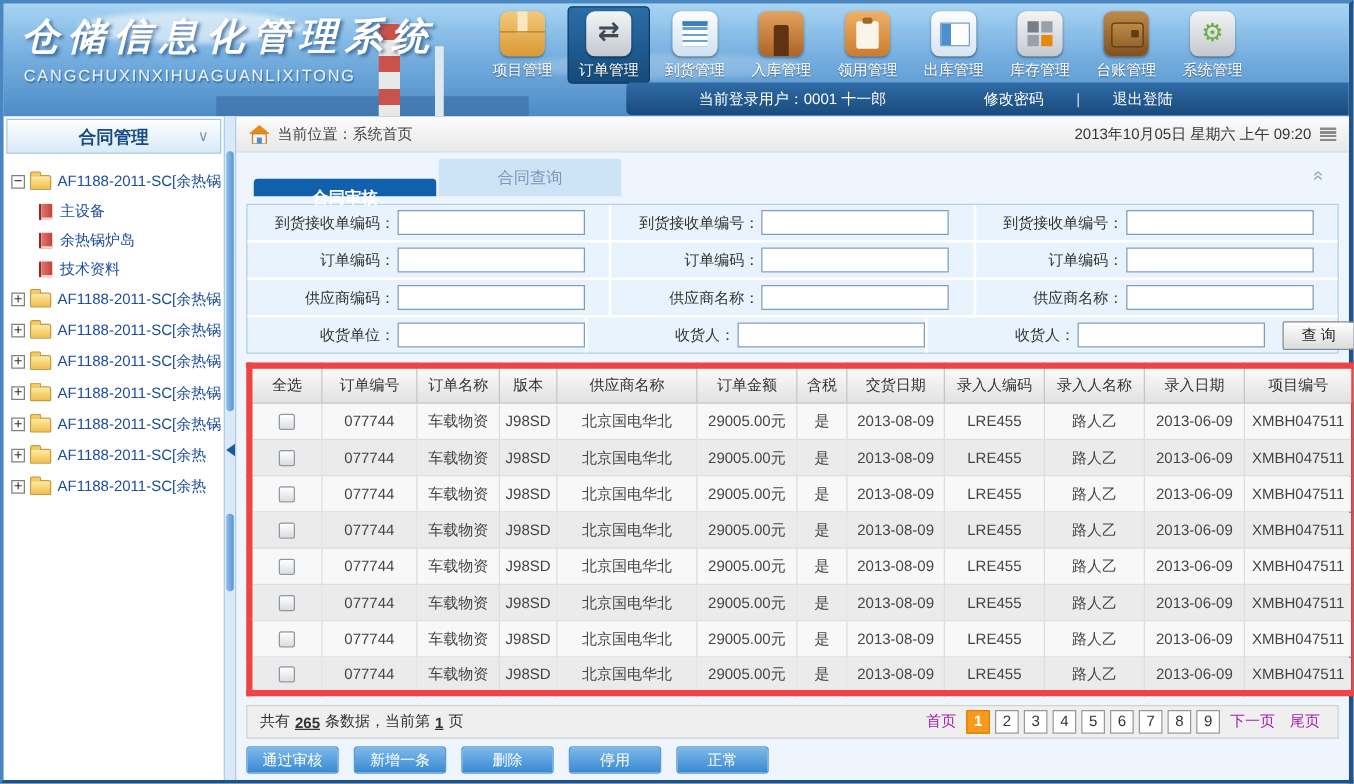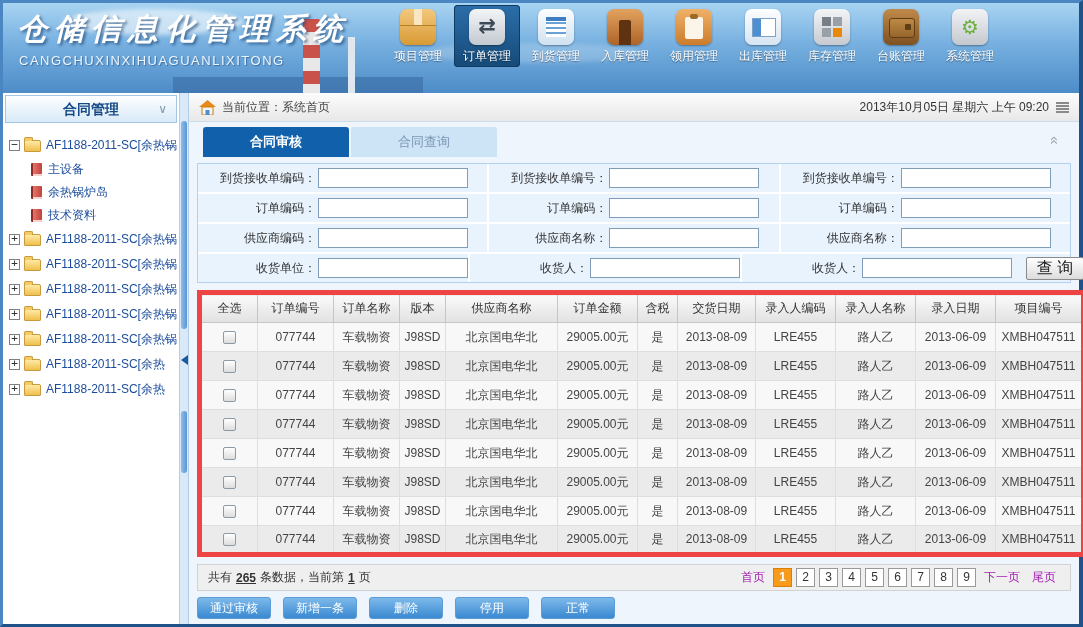--- a/index.html
+++ b/index.html
@@ -104,34 +104,34 @@
   .crumb { height:29px; flex:none; background:linear-gradient(#fcfcfc,#e8e8e8); border-bottom:1px solid #ccdcec;
     display:flex; align-items:center; padding:0 10px; color:#444; }
   .home-icon { width:17px; height:15px; margin-right:6px; flex:none; }
   .crumb-right { margin-left:auto; color:#333; display:flex; align-items:center; gap:7px; }
   .menu-icon { width:13px; height:11px; cursor:pointer;
     background:repeating-linear-gradient(#8a8a8a 0 2px,transparent 2px 3px); }
 
   .tabs { height:30px; margin:5px 0 0 14px; display:flex; gap:2px; flex:none; position:relative; }
   .tab { width:146px; text-align:center; line-height:30px; background:#cde3f6; color:#7d98b5;
     border-radius:3px 3px 0 0; font-size:13px; cursor:pointer; }
-  .tab.active { background:#1160ab; color:#fff; font-weight:bold; }
+  .tab.active { background:#1160ab; color:#fff; font-weight:bold;margin-top:16px; }
   .tab-collapse { position:absolute; right:20px; top:5px; color:#9aa7b5; font-size:15px; cursor:pointer;
     transform:rotate(90deg); }
 
   .form { margin:6px 8px 0; border:1px solid #b3d0ec; background:#e9f3fd; flex:none; }
   .form-row { display:flex; border-bottom:2px solid #fff; }
   .form-row:last-child { border-bottom:none; }
   .form-cell { flex:1; display:flex; align-items:center; height:28px; border-left:2px solid #fff; }
   .form-cell:first-child { border-left:none; }
   .form-label { width:118px; text-align:right; color:#333; flex:none; }
   .form-input { width:150px; height:20px; border:1px solid #7f9db9; background:#fff; margin-left:2px;
     padding:0 3px; font-size:12px; }
   .search-btn { margin-left:14px; width:58px; height:23px; background:linear-gradient(#ffffff,#dcdcdc);
-    border:1px solid #8a8a8a; border-radius:2px; font-size:16px; color:#222; cursor:pointer;
+    border:1px solid #8a8a8a; border-radius:2px; font-size:12px; color:#222; cursor:pointer;
     font-family:inherit; }
 
   .table-wrap { margin:7px 8px 0; flex:none; }
   table { width:100%; border-collapse:collapse; table-layout:fixed; border:5px solid #ef4444; }
   th { height:30px; background:linear-gradient(#fafafa,#e1e1e1); border:1px solid #c6c6c6;
     color:#333; font-weight:normal; font-size:12px; }
   td { height:29px; border:1px solid #dedede; text-align:center; color:#444; font-size:12px;
     overflow:hidden; white-space:nowrap; }
   tr.odd td { background:#f8f8f8; }
   tr.even td { background:#ebebeb; }
@@ -214,20 +214,26 @@
           </div>
           <div class="nav-label">台账管理</div>
         </div>
         <div class="nav-item">
           <div class="tile icon-gear">
             <div class="in">⚙</div>
           </div>
           <div class="nav-label">系统管理</div>
         </div>
       </div>
+    <div class="user-bar">
+      <span class="u-cur">当前登录用户：0001  十一郎</span>
+      <span class="u-pwd">修改密码</span>
+      <span class="u-sep">|</span>
+      <span class="u-out">退出登陆</span>
+    </div>
   </div>
 
   <div class="body-row">
 
     <div class="sidebar">
       <div class="sidebar-head">
         <span>合同管理</span>
         <span class="chev">∨</span>
       </div>
       <div class="tree" id="tree">

